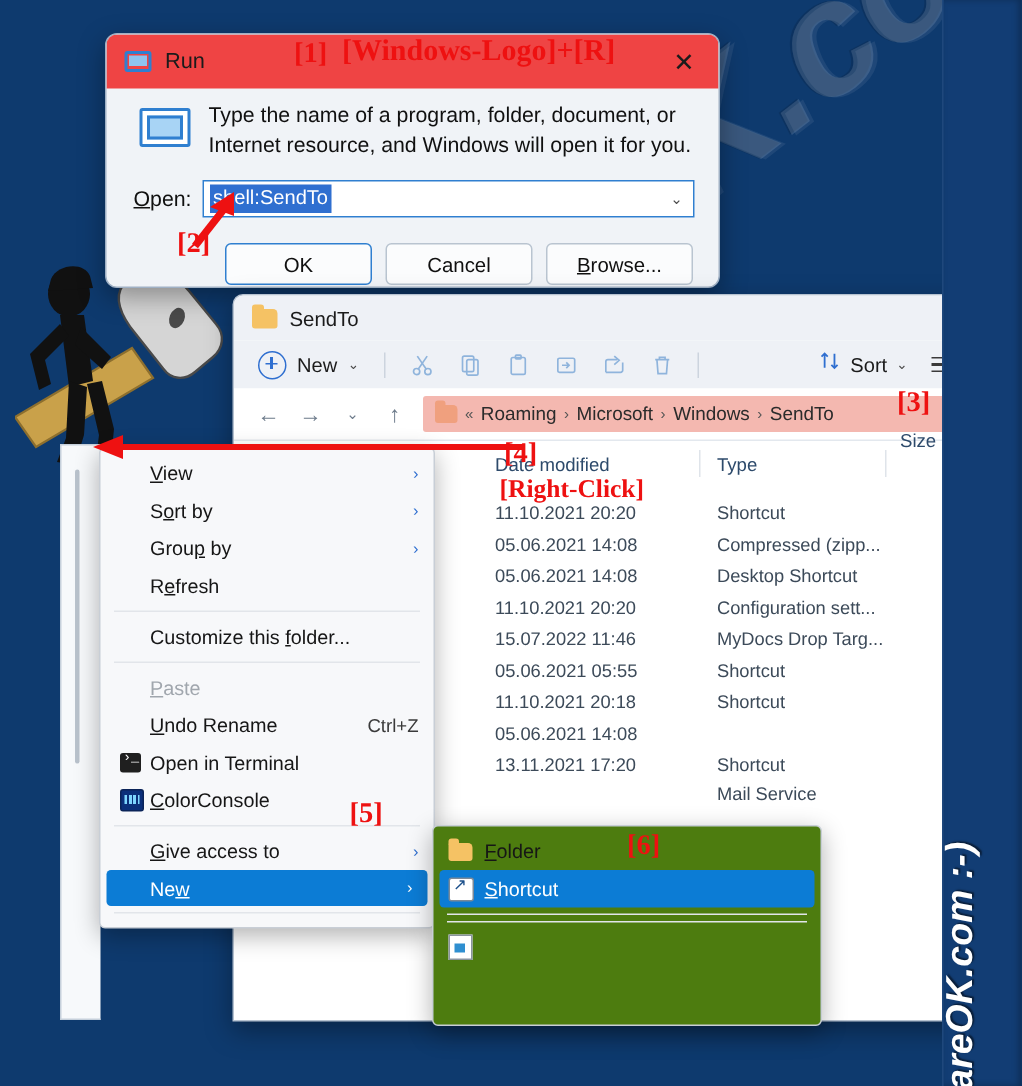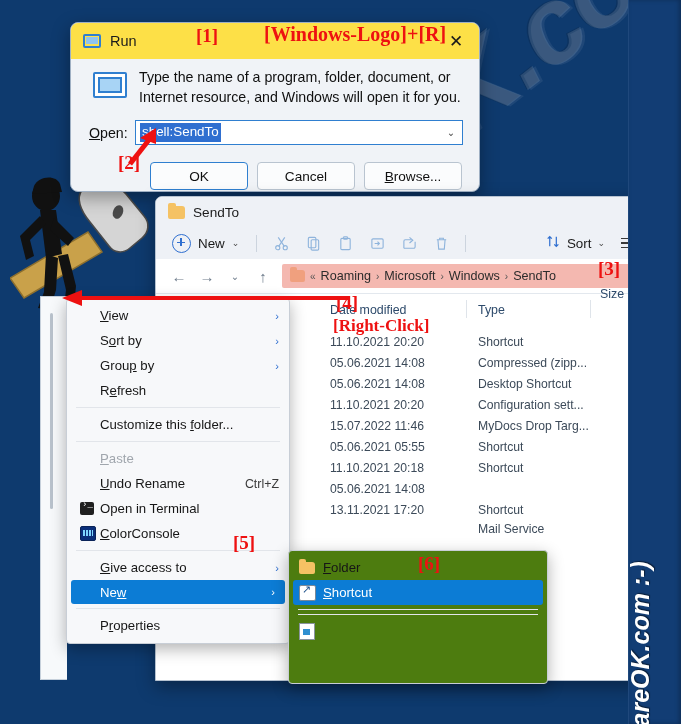--- a/index.html
+++ b/index.html
@@ -59,21 +59,21 @@
   .run-dialog{
     position:absolute;left:70px;top:22px;width:408px;height:168px;
     background:#f0f3f7;
     border:1px solid #9fb0c4;
     border-radius:8px;
     box-shadow:0 6px 18px rgba(0,0,0,0.35);
     overflow:hidden;
   }
   .run-title{
     height:36px;display:flex;align-items:center;padding:0 8px 0 12px;
-    background:#fde047;
+    background:#ef4444;
   }
   .run-title .ico{
     width:18px;height:14px;flex:0 0 auto;margin-right:9px;position:relative;
   }
   .run-title .ico:before{
     content:"";position:absolute;inset:0;border:2px solid #2f7fd0;border-radius:2px;
   }
   .run-title .ico:after{
     content:"";position:absolute;left:3px;top:3px;right:3px;bottom:4px;
     background:#8fc4ef;
@@ -542,24 +542,20 @@
     <span class="ic"></span>
     <span class="lbl"><u>G</u>ive access to</span>
     <span class="arw">›</span>
   </div>
   <div class="mi sel">
     <span class="ic"></span>
     <span class="lbl">Ne<u>w</u></span>
     <span class="arw">›</span>
   </div>
   <div class="msep"></div>
-  <div class="mi">
-    <span class="ic"></span>
-    <span class="lbl">P<u>r</u>operties</span>
-  </div>
 </div>
 
 <div class="submenu">
   <div class="smi">
     <span class="ic">
         <span class="ic-folder"></span>
       </span>
     <span class="lbl"><u>F</u>older</span>
   </div>
   <div class="smi sel">
@@ -575,21 +571,21 @@
         <span class="ic-bmp"></span>
       </span>
   </div>
 </div>
 
 <div class="right-strip">
   <div class="vtext">www.SoftwareOK.com  :-)</div>
 </div>
 
 <div class="ann" style="left:196px;top:25px;font-size:19px;">[1]</div>
-<div class="ann" style="left:228px;top:23px;font-size:20px;margin-left:36px;">[Windows-Logo]+[R]</div>
+<div class="ann" style="left:228px;top:23px;font-size:20px;">[Windows-Logo]+[R]</div>
 
 <svg class="arrow" style="left:122px;top:118px;" width="60" height="50">
   <path d="M8,46 L30,18" stroke="#ee1111" stroke-width="5" fill="none"></path>
   <polygon points="34,10 34,26 18,20" fill="#ee1111"></polygon>
 </svg>
 <div class="ann" style="left:118px;top:152px;font-size:19px;">[2]</div>
 
 <div class="ann" style="left:598px;top:258px;font-size:19px;">[3]</div>
 
 <svg class="arrow" style="left:60px;top:288px;" width="300" height="22">

